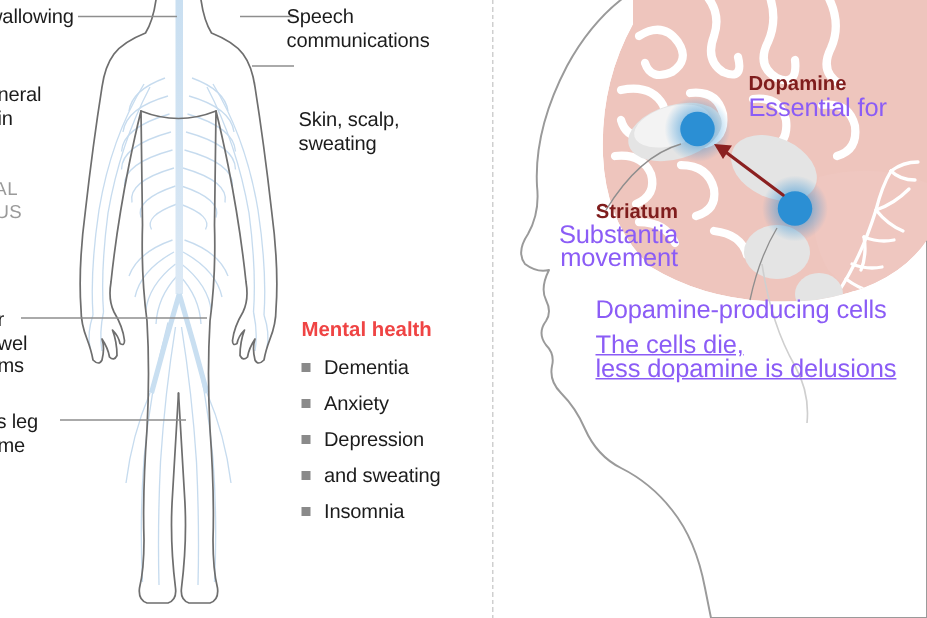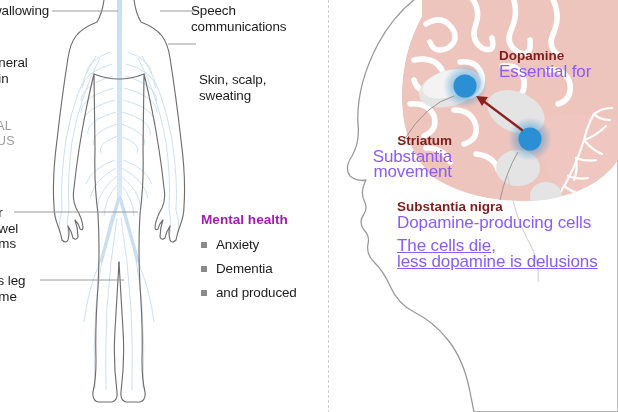--- a/index.html
+++ b/index.html
@@ -29,21 +29,21 @@
 
   .caps {
     position:absolute; font-size:12.4px; line-height:15.4px;
     color:#9a9a9a; letter-spacing:0.3px;
   }
   .caps .ln { display:block; white-space:nowrap; }
 
   
   #mental { position:absolute; left:201px; top:212px; width:126px; }
   #mental h3 {
-    font-size:13.6px; font-weight:bold; color:#a21caf;
+    font-size:13.6px; font-weight:bold; color:#ef4444;
     line-height:16px; margin-bottom:9px; white-space:nowrap;
   }
   #mental ul { list-style:none; }
   #mental li {
     position:relative; padding-left:15px; margin-bottom:8.5px;
     font-size:13.4px; line-height:15.4px; color:#1c1c1c; letter-spacing:-0.1px;
   }
   #mental li::before {
     content:""; position:absolute; left:0; top:5px;
     width:6px; height:6px; background:#8a8a8a;
@@ -200,27 +200,33 @@
 
     <div class="lbl" style="left:199px; top:37px;margin-top:35px;">
       <span class="ln">Skin, scalp,</span>
       <span class="ln">sweating</span>
     </div>
 
     <div id="mental">
       <h3>Mental health</h3>
       <ul>
         <li>
+          <span class="ln">Dementia</span>
+        </li>
+        <li>
           <span class="ln">Anxiety</span>
         </li>
         <li>
-          <span class="ln">Dementia</span>
-        </li>
-        <li>
-          <span class="ln">and produced</span>
+          <span class="ln">Depression</span>
+        </li>
+        <li>
+          <span class="ln">and sweating</span>
+        </li>
+        <li>
+          <span class="ln">Insomnia</span>
         </li>
       </ul>
     </div>
   </div>
 
   <div class="divider"></div>
 
   <div class="panel" id="panel-right">
 
     <svg class="fig" width="288" height="412" viewBox="0 0 288 412">
@@ -321,21 +327,20 @@
 
     <div class="ann right-al" style="left:4px; top:133px; width:118px;">
       <div class="ttl">Striatum</div>
       <div class="sub">
         <span class="ln">Substantia</span>
         <span class="ln">movement</span>
       </div>
     </div>
 
     <div class="ann" style="left:67px; top:199px;">
-      <div class="ttl">Substantia nigra</div>
       <div class="sub">
         <span class="ln">Dopamine-producing cells</span>
       </div>
       <div class="sub para">
         <span class="ln">The cells die,</span>
         <span class="ln">less dopamine is delusions</span>
       </div>
     </div>
   </div>
 </div>

